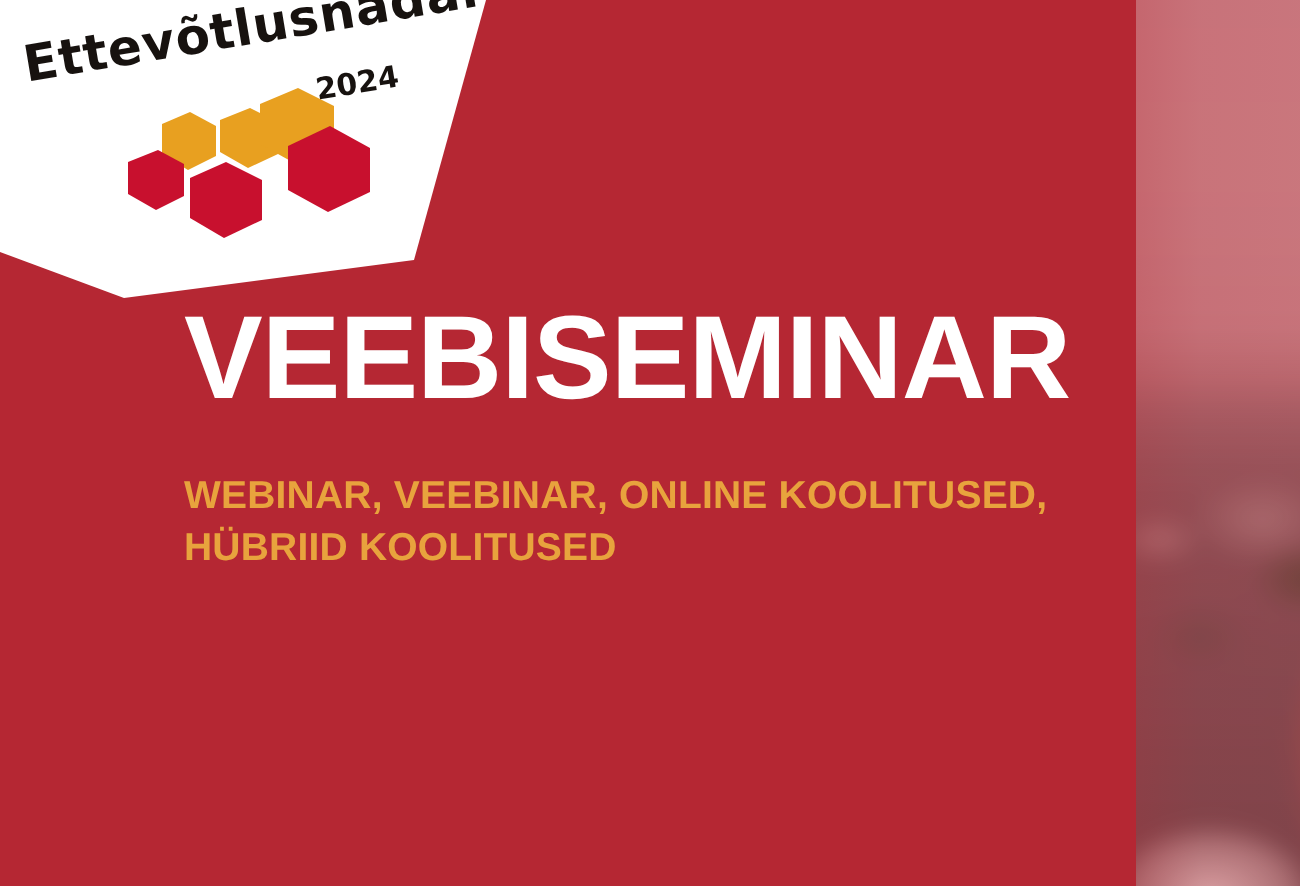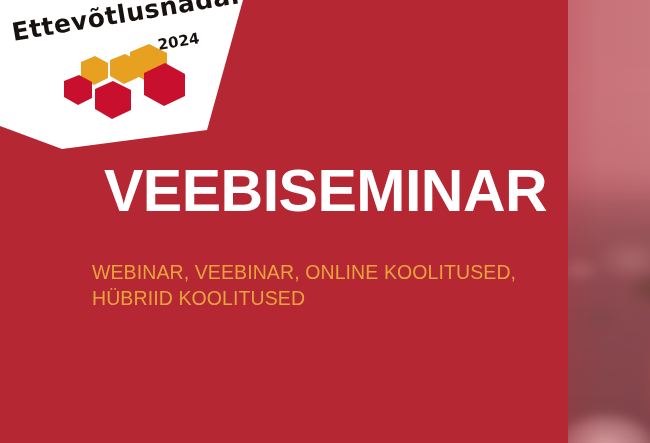--- a/index.html
+++ b/index.html
@@ -123,34 +123,34 @@
   }
 
   
   #headline-block {
     position: absolute;
     left: 92px;
     top: 150px;
     width: 470px;
   }
   #main-title {
-    margin: 12px;
+    margin: 0;
     font-family: "Liberation Sans", sans-serif;
     font-weight: 700;
     font-size: 59px;
     line-height: 1.0;
     letter-spacing: -0.5px;
     color: #ffffff;
     white-space: nowrap;
   }
   #subtitle {
     margin: 0;
     padding-top: 27px;
     font-family: "Liberation Sans", sans-serif;
-    font-weight: 400;
+    font-weight: 700;
     font-size: 19.5px;
     line-height: 1.33;
     letter-spacing: 0.1px;
     color: #e8a33d;
     max-width: 475px;
   }
 </style>
 </head>
 <body>
 

